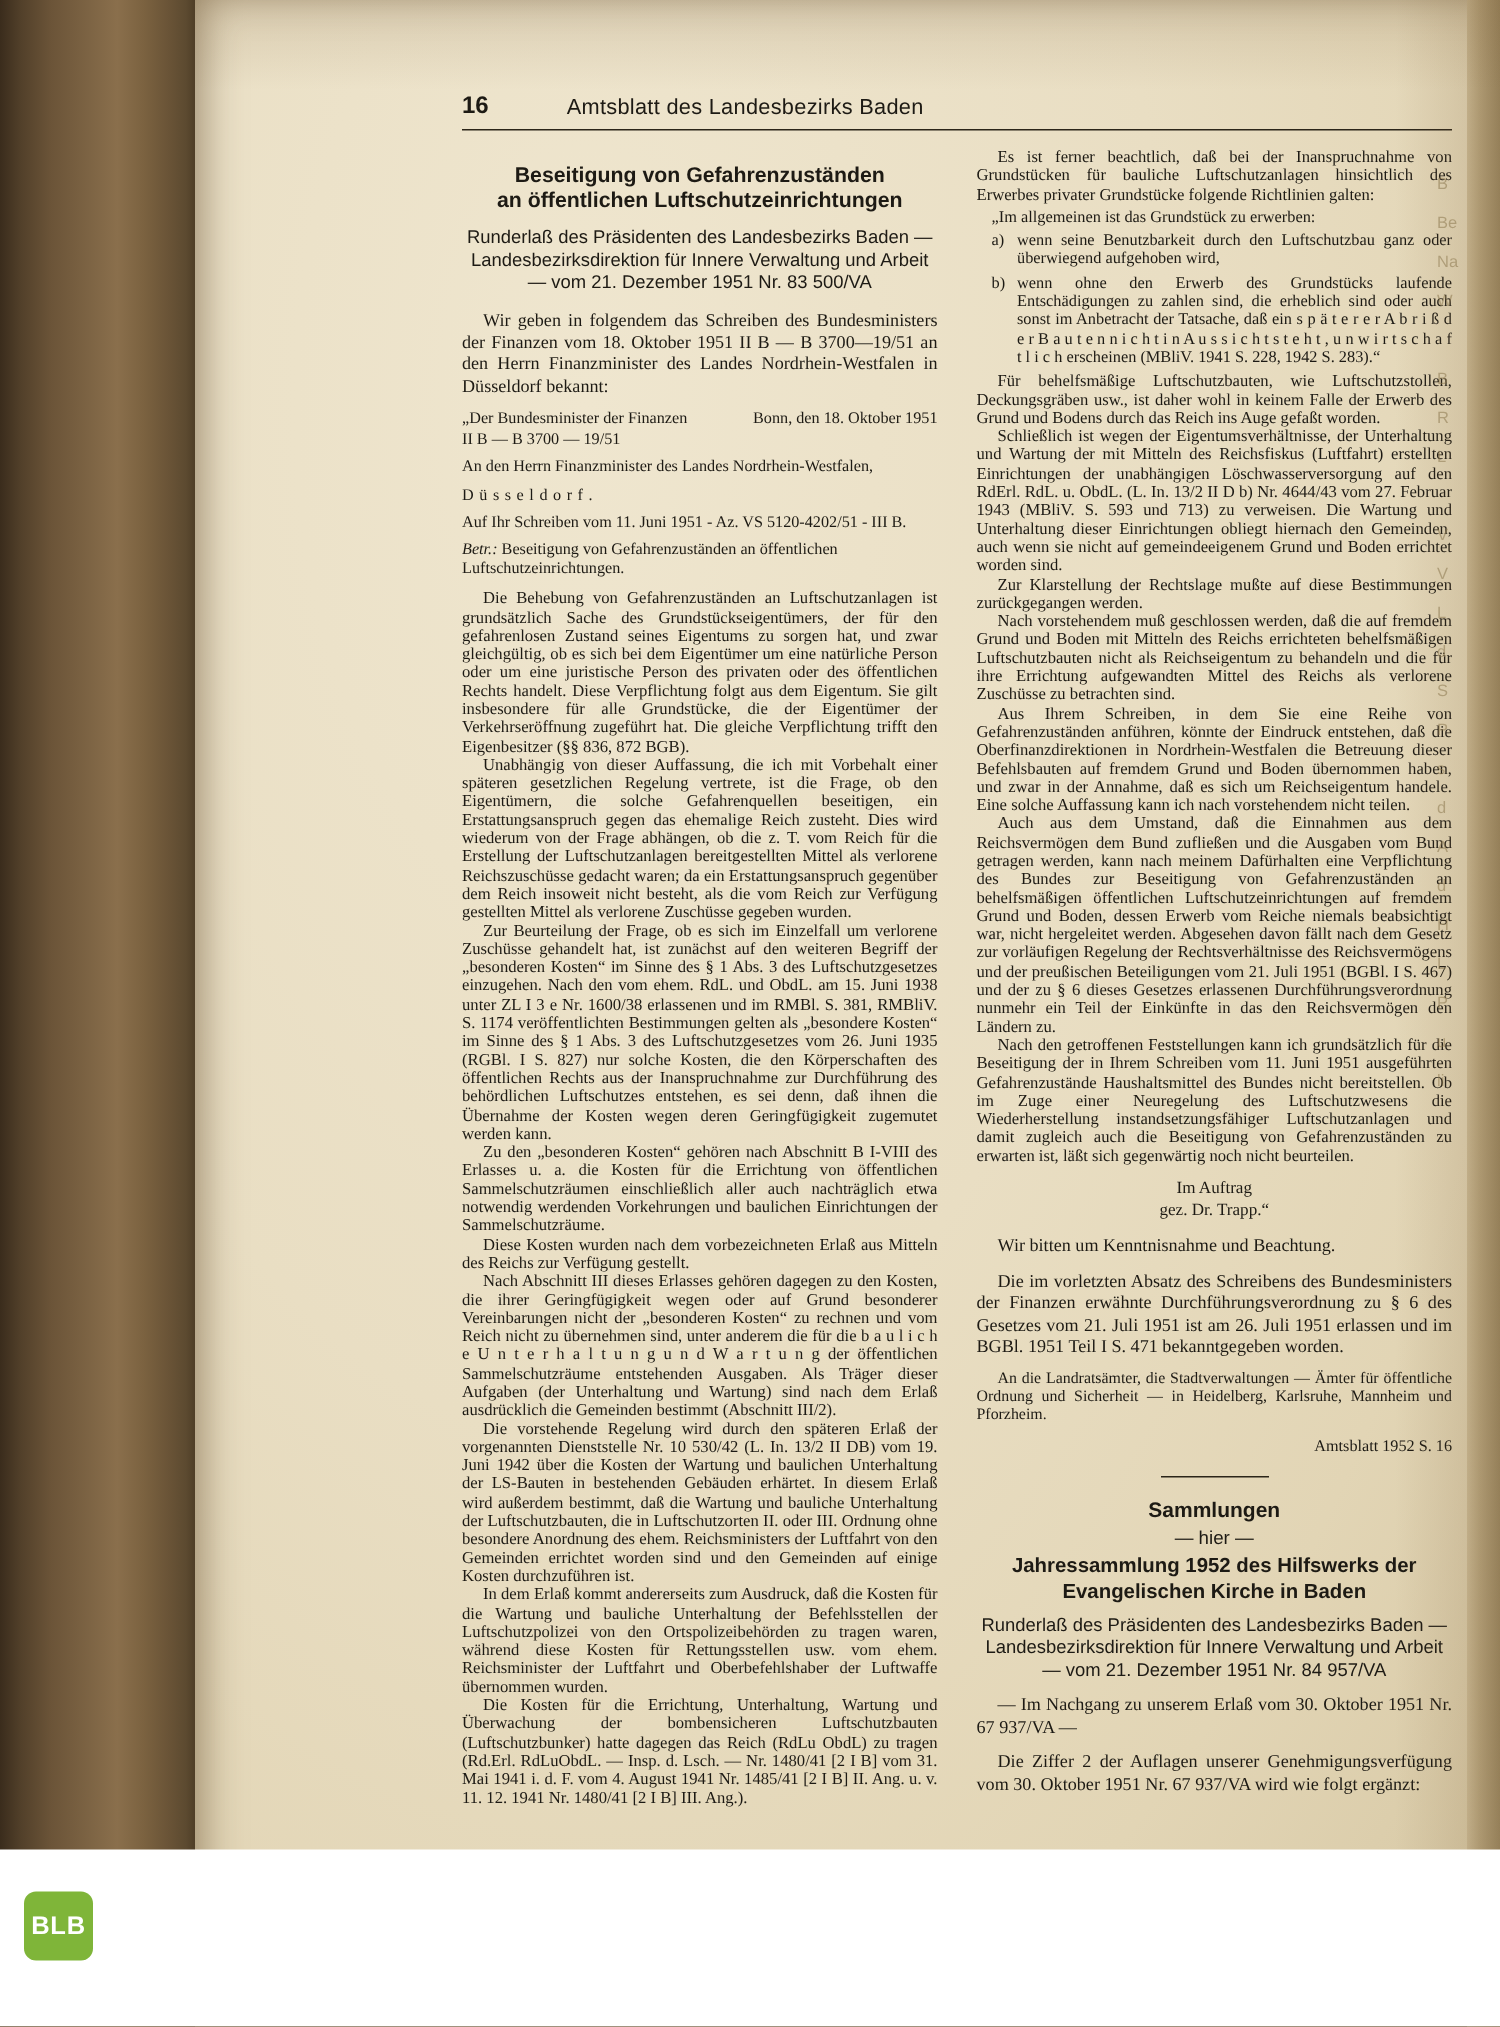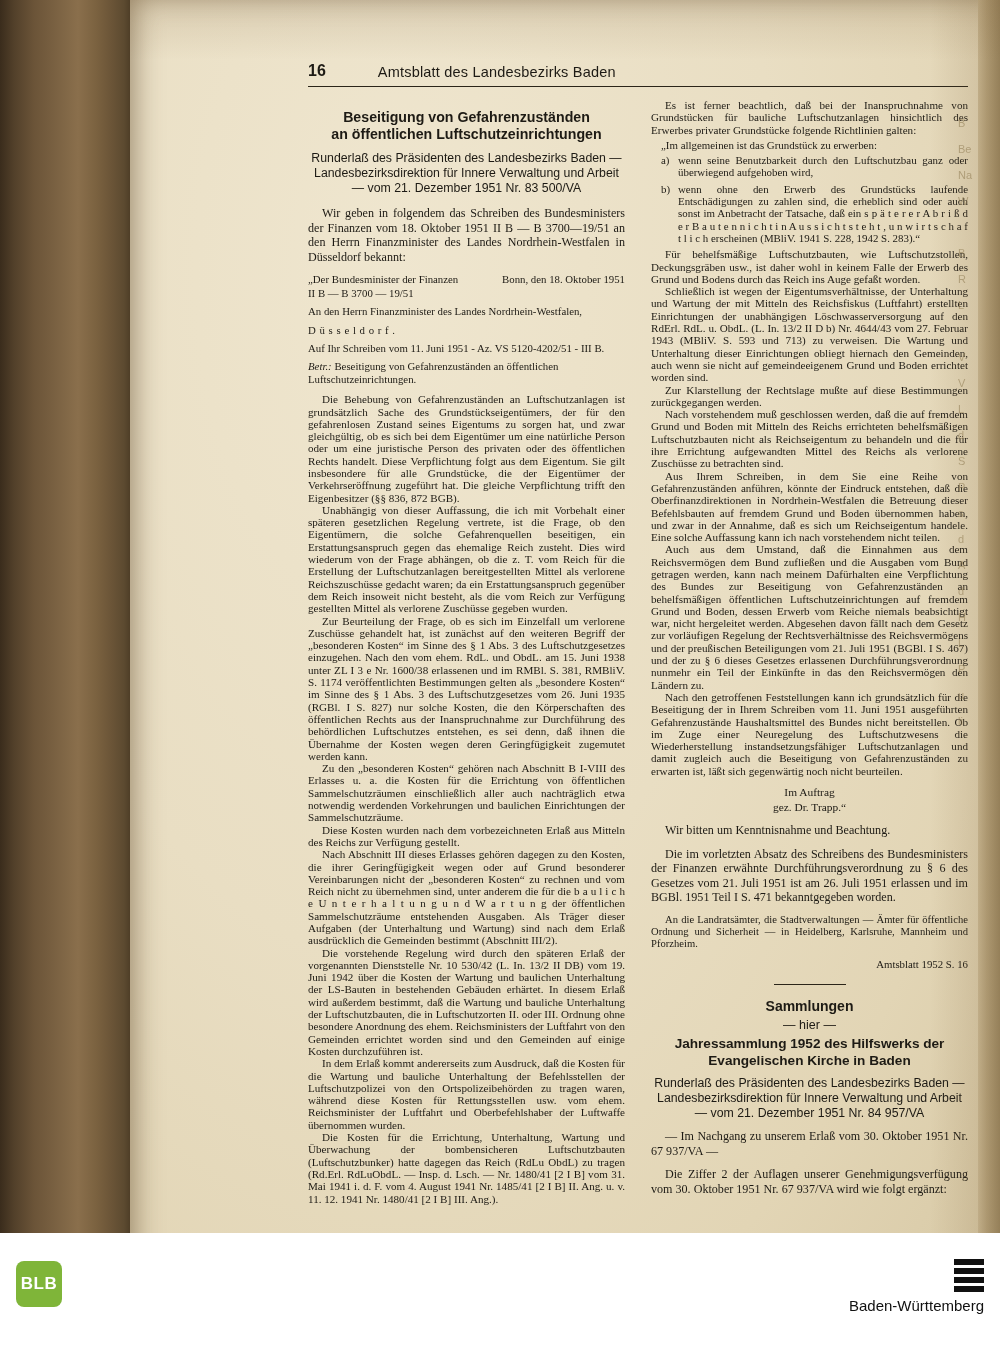--- a/index.html
+++ b/index.html
@@ -232,18 +232,14 @@
   </div>
 
   <div id="bleed">
     B<br>Be<br>Na<br>W<br><br>B<br>R<br>L<br><br>V<br>V<br>L<br>d<br>S<br>P<br>s<br>d<br>A<br>d<br>H<br>L<br>P<br>u<br>li
   </div>
 </div>
 
 <div id="footer">
   <div class="inner">
     <div class="blb-logo">BLB</div>
-    <div class="bw-mark">
-      <div class="bw-crest"></div>
-      <span>Baden-Württemberg</span>
-    </div>
   </div>
 </div>
 
 </body></html>

